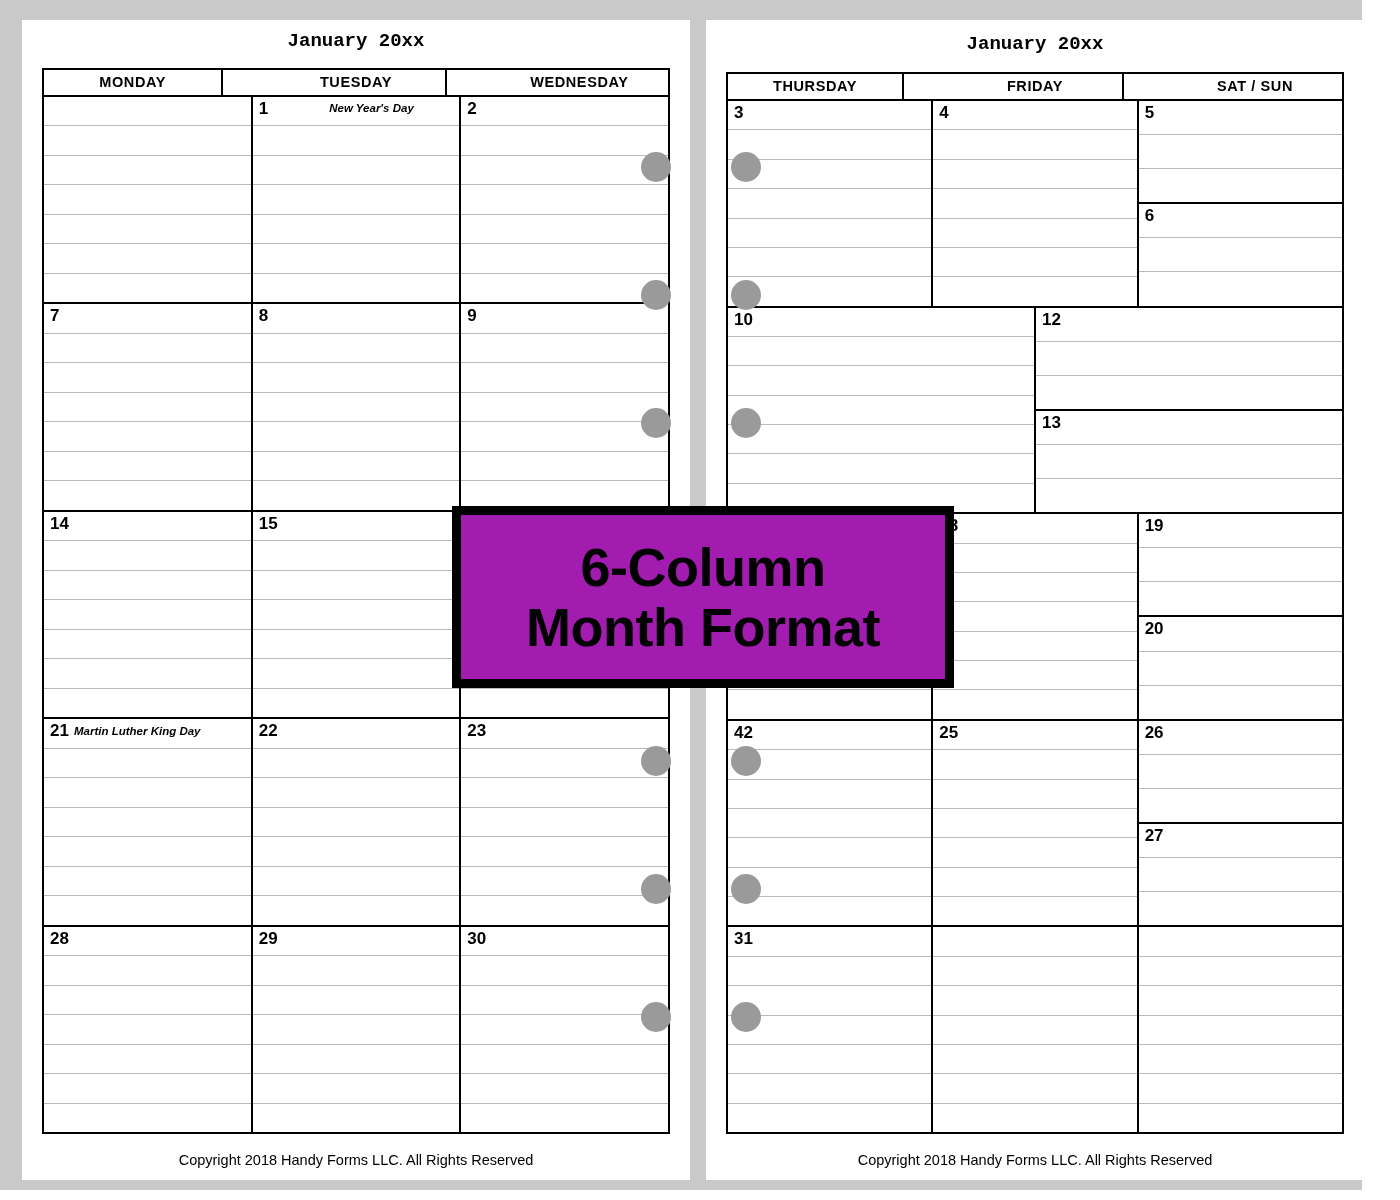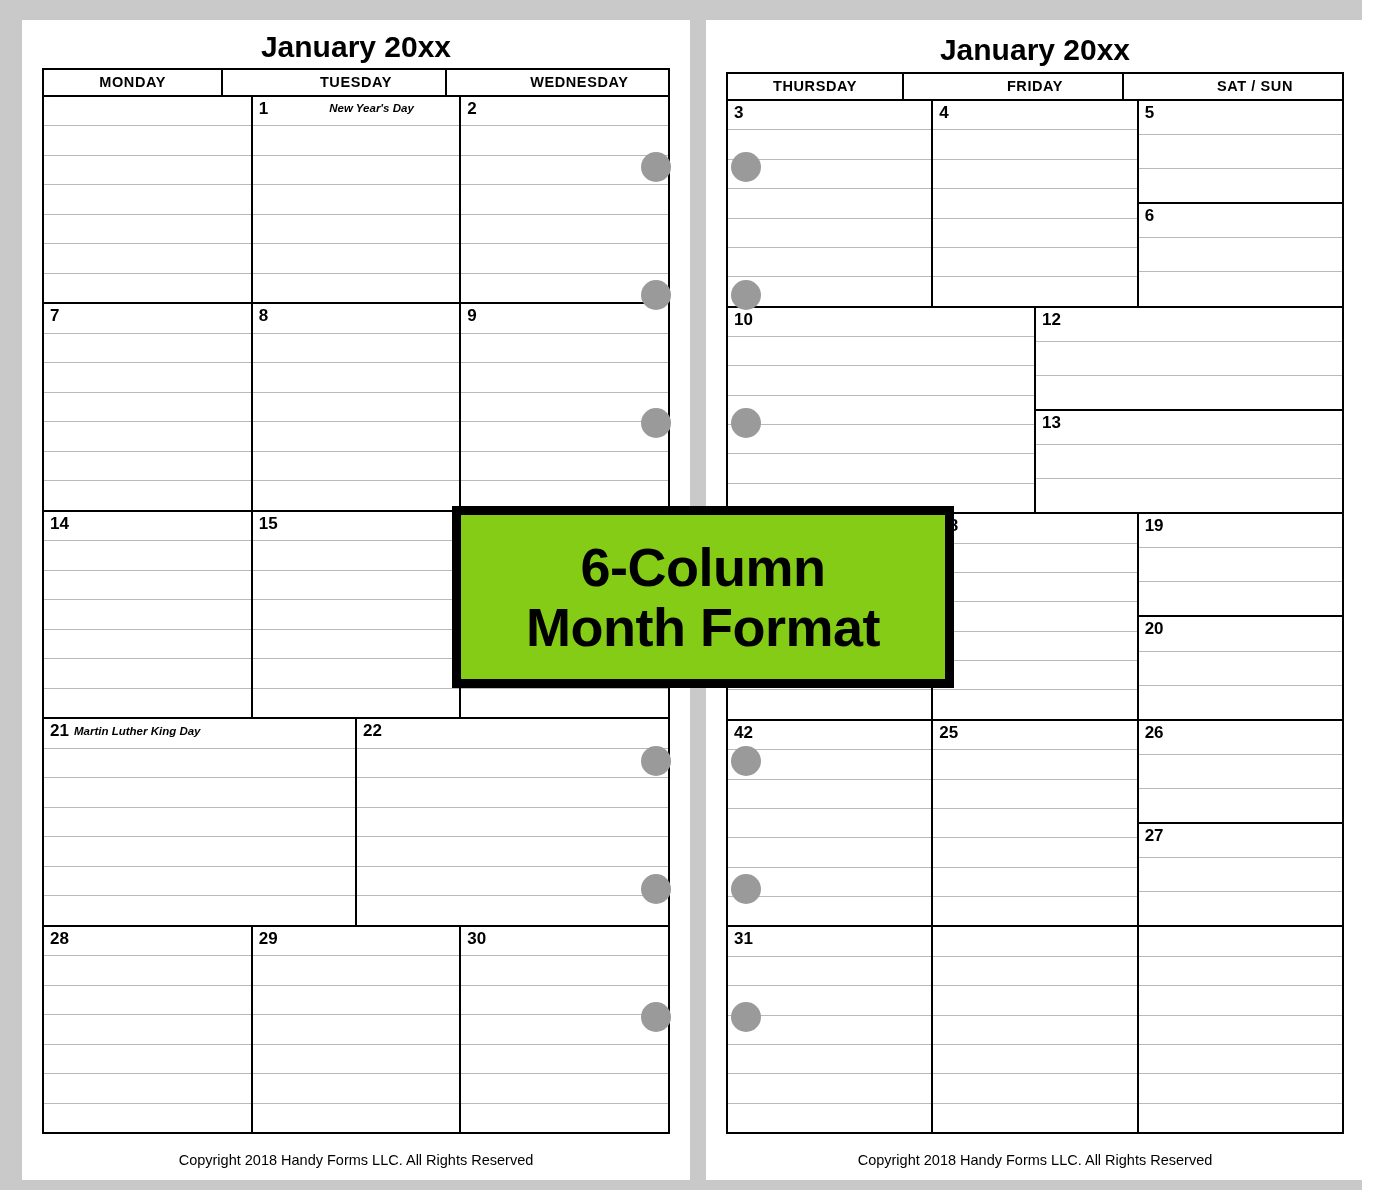--- a/index.html
+++ b/index.html
@@ -51,25 +51,26 @@
     left: 22px;
     width: 668px;
   }
   .page.right {
     left: 706px;
     width: 658px;
   }
 
   .page-title {
     text-align: center;
-    font-size: 30px;
+    font-size: 19px;
     font-weight: bold;
     color: #000;
     padding-top: 10px;
     letter-spacing: 0px;
+    font-family: Liberation Mono, monospace;
   }
   .page.right .page-title {
     padding-top: 13px;
   }
 
   .grid {
     position: absolute;
     left: 20px;
     right: 20px;
     top: 48px;
@@ -209,21 +210,21 @@
     background: #c9c9c9;
   }
 
   
   .overlay {
     position: absolute;
     left: 452px;
     top: 506px;
     width: 502px;
     height: 182px;
-    background: #84cc16;
+    background: #a21caf;
     border: 9px solid #000;
     box-sizing: border-box;
     display: flex;
     flex-direction: column;
     align-items: center;
     justify-content: center;
     z-index: 50;
   }
   .overlay-line {
     font-size: 54px;
@@ -400,20 +401,33 @@
             <div class="rules">
               <div class="rule"></div>
                 <div class="rule"></div>
                 <div class="rule"></div>
                 <div class="rule"></div>
                 <div class="rule"></div>
                 <div class="rule"></div>
                 <div class="rule"></div>
             </div>
             <div class="daynum">22</div>
+            <div class="holiday"></div>
+          </div>
+          <div class="daycell">
+            <div class="rules">
+              <div class="rule"></div>
+                <div class="rule"></div>
+                <div class="rule"></div>
+                <div class="rule"></div>
+                <div class="rule"></div>
+                <div class="rule"></div>
+                <div class="rule"></div>
+            </div>
+            <div class="daynum">23</div>
             <div class="holiday"></div>
           </div>
         </div>
 
         <div class="week">
           <div class="daycell">
             <div class="rules">
               <div class="rule"></div>
                 <div class="rule"></div>
                 <div class="rule"></div>

